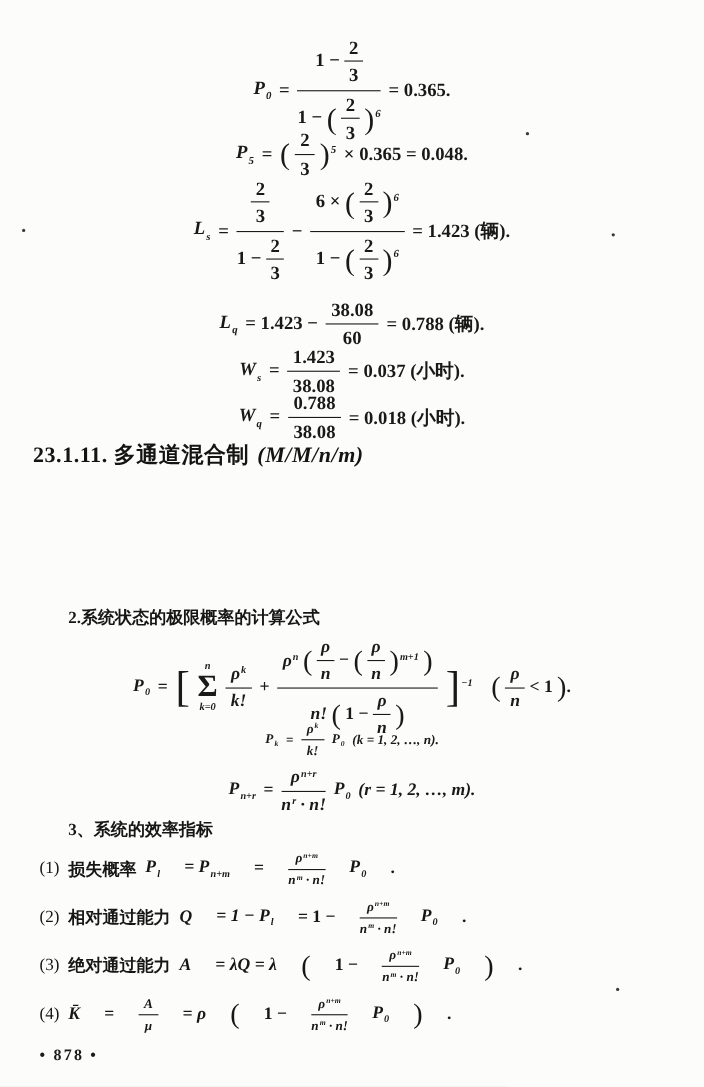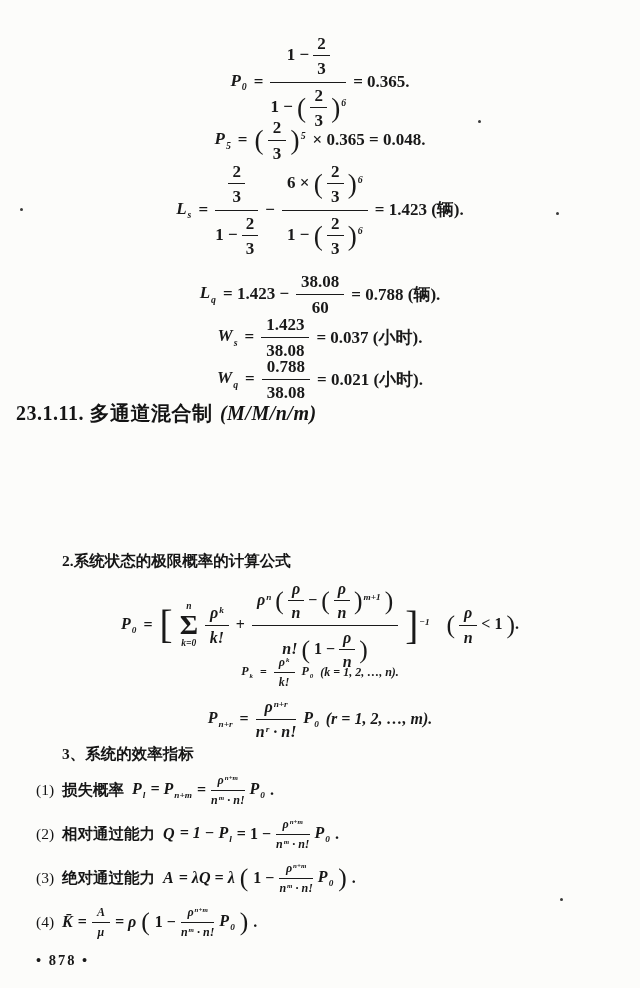--- a/index.html
+++ b/index.html
@@ -23,30 +23,30 @@
   .fn .frac,.fd .frac{vertical-align:middle;}
   .fn .frac>.fn,.fd .frac>.fn{padding:0 4px 1px;}
   
   .bigp{font-size:1.6em;font-weight:400;line-height:0;vertical-align:middle;}
   .bigbk{font-size:2.45em;font-weight:400;line-height:0;vertical-align:middle;}
   
   .sum{display:inline-flex;flex-direction:column;align-items:center;line-height:1;}
   .sum .slim{font-size:9.5px;font-style:italic;line-height:1.1;font-weight:700;}
   .sum .sigma{font-size:28px;line-height:.95;font-weight:700;font-style:normal;}
   
-  .heading{margin-left:16px;font-size:20px;font-weight:700;letter-spacing:.5px;color:#141414;}
+  .heading{margin-left:30px;font-size:20px;font-weight:700;letter-spacing:.5px;color:#141414;}
   .heading .model{font-style:italic;margin-left:2px;}
   .para{margin:0 26px 0 30px;font-size:15.5px;line-height:26px;text-align:justify;
         text-indent:2em;color:#1c1c1c;}
   .step{margin-left:62px;font-size:15.5px;font-weight:700;color:#161616;}
   
   .item{display:flex;align-items:center;gap:8px;margin-left:36px;font-size:15.5px;
         color:#161616;white-space:nowrap;}
   .item .zh{font-weight:700;}
-  .item .math{display:inline-flex;align-items:center;gap:5px;font-size:16px;font-weight:700;}
+  .item .math{display:inline-flex;align-items:center;gap:22px;font-size:16px;font-weight:700;}
   .item .frac{font-size:12px;}
   .item .frac>.fn{border-bottom-width:1.2px;}
   
   .footer{position:absolute;left:36px;top:952px;font-size:14.5px;font-weight:700;letter-spacing:2px;}
   .speck{position:absolute;width:3px;height:3px;background:#3a3a3a;border-radius:50%;}
 </style>
 </head>
 <body>
 
 <div class="page">
@@ -131,21 +131,21 @@
     <span>= 0.037 (小时).</span>
   </div>
 
   <div class="eqrow abs" style="top:355px">
     <span class="tok"><span class="v">W</span><sub>q</sub></span>
     <span>=</span>
     <span class="frac">
         <span class="fn">0.788</span>
         <span class="fd">38.08</span>
       </span>
-    <span>= 0.021 (小时).</span>
+    <span>= 0.018 (小时).</span>
   </div>
 
   <div class="heading abs" style="top:400px">
     <span>23.1.11.</span>
     <span>多通道混合制</span>
     <span class="model">(M/M/n/m)</span>
   </div>
 
 
   <div class="step abs" style="top:551px">2.系统状态的极限概率的计算公式</div>

